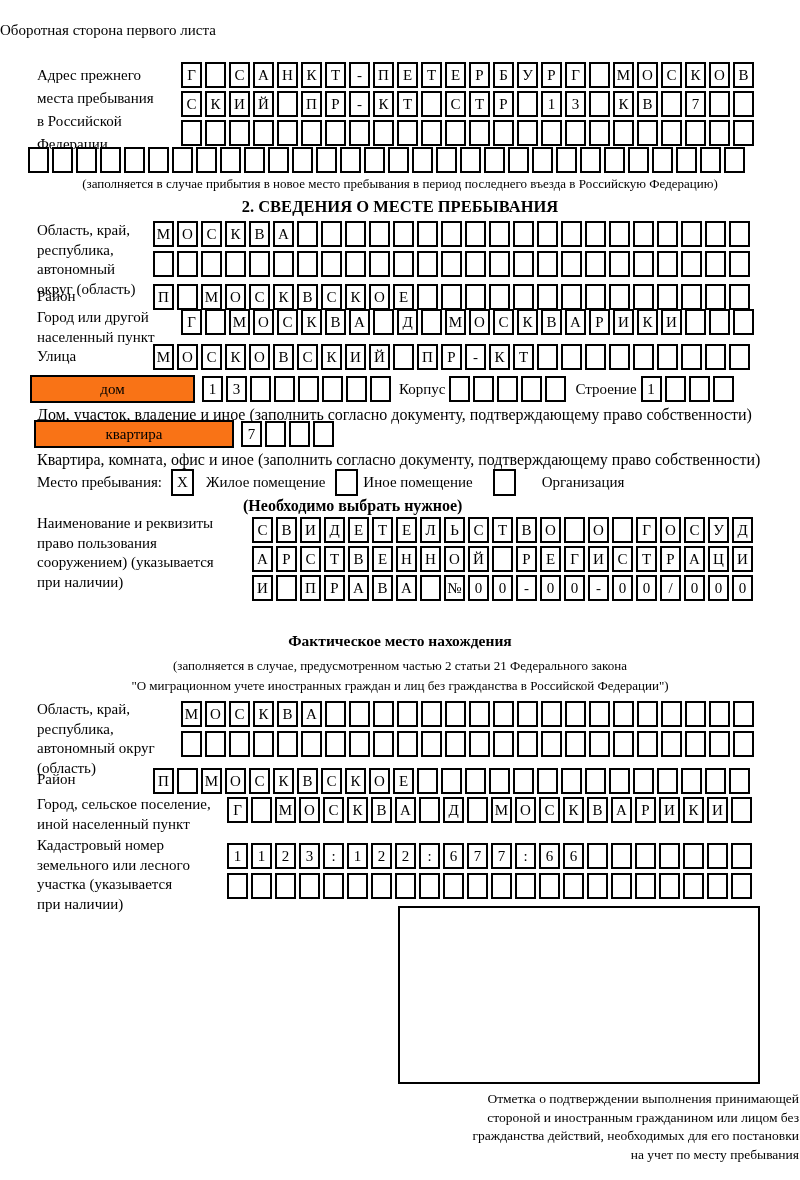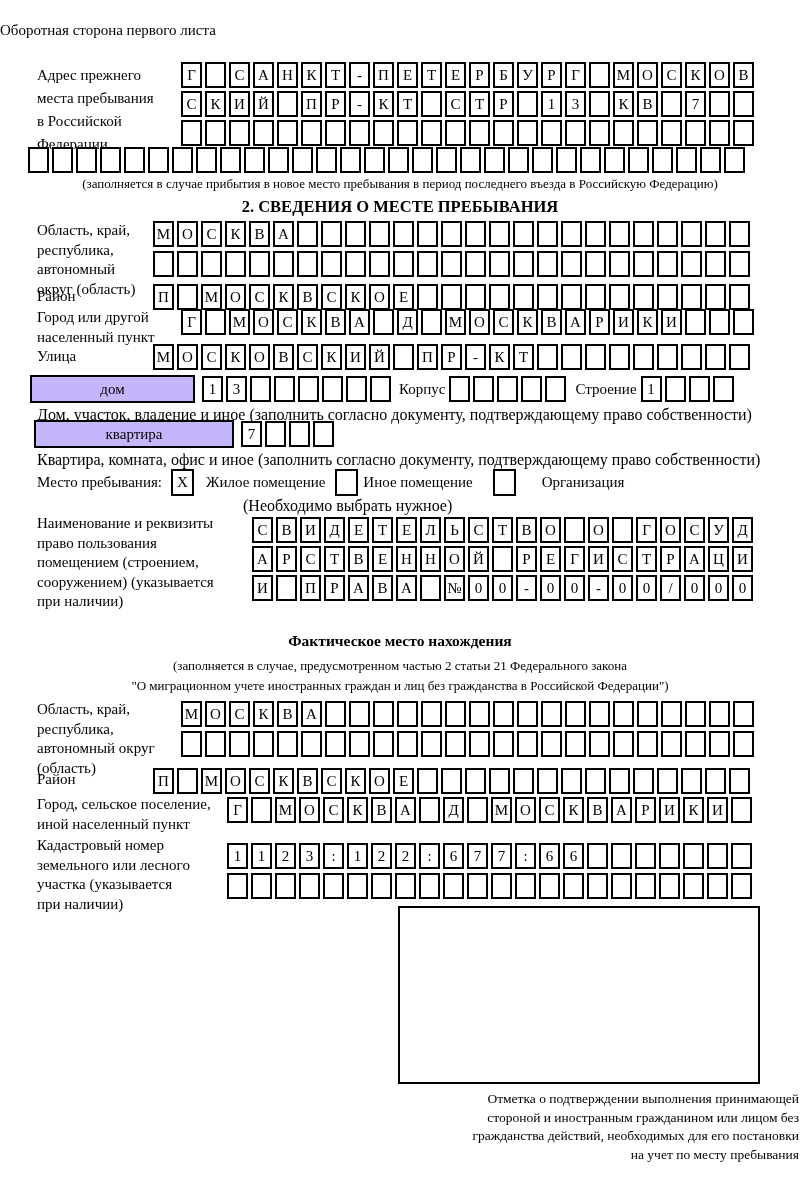--- a/index.html
+++ b/index.html
@@ -18,21 +18,21 @@
     font-size:15px;background:#fff;
   }
   .stack .cellrow{margin-bottom:3px;}
   .stack30 .cellrow{margin-bottom:4px;}
   .note{font-size:13px;text-align:center;width:800px;}
   .notel{font-size:16px;}
   .title{font-weight:bold;text-align:center;width:800px;font-size:16.5px;}
   .title2{font-weight:bold;text-align:center;width:800px;font-size:15.5px;}
   .widebox{
     border:2px solid #000;box-sizing:border-box;height:28px;
-    display:flex;align-items:center;justify-content:center;font-size:15px;background:#c4b5fd;
+    display:flex;align-items:center;justify-content:center;font-size:15px;background:#f97316;
   }
   .inlinerow{display:flex;align-items:center;}
   .inlbl{font-size:15px;white-space:nowrap;}
   .cbox{
     flex:none;width:23px;height:27px;border:2px solid #000;box-sizing:border-box;
     display:flex;align-items:center;justify-content:center;font-size:15px;background:#fff;
   }
   .stampbox{border:2px solid #000;box-sizing:border-box;background:#fff;}
   .stampnote{font-size:13.5px;line-height:18.5px;text-align:right;}
   .hdrnote{font-size:15px;text-align:left;width:740px;}
@@ -359,26 +359,25 @@
 
 <div class="abs inlinerow" style="top:469px;left:37px;">
   <span class="inlbl">Место пребывания:</span>
   <span class="cbox" style="margin-left:9px;">X</span>
   <span class="inlbl" style="margin-left:12px;">Жилое помещение</span>
   <span class="cbox" style="margin-left:10px;"></span>
   <span class="inlbl" style="margin-left:5px;">Иное помещение</span>
   <span class="cbox" style="margin-left:20px;"></span>
   <span class="inlbl" style="margin-left:26px;">Организация</span>
 </div>
-<div class="abs notel" style="top:497px;left:243px;">(Необходимо выбрать нужное)</div>
+<div class="abs notel" style="top:497px;left:243px;font-weight:bold;">(Необходимо выбрать нужное)</div>
 
 <div class="abs lblcol2" style="top:514px;left:37px;width:215px;">
     <div>Наименование и реквизиты</div>
     <div>право пользования</div>
-    <div>помещением (строением,</div>
     <div>сооружением) (указывается</div>
     <div>при наличии)</div>
   </div>
 <div class="abs stack" style="top:517px;left:252px;">
   <div class="cellrow">
       <span class="cell">С</span>
       <span class="cell">В</span>
       <span class="cell">И</span>
       <span class="cell">Д</span>
       <span class="cell">Е</span>

